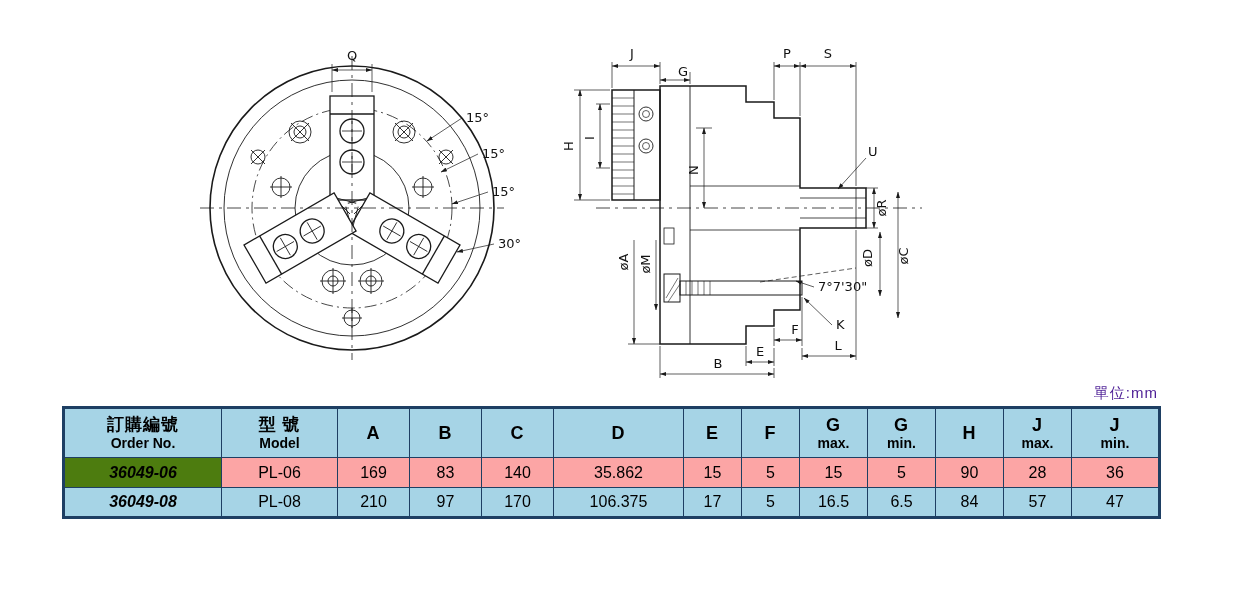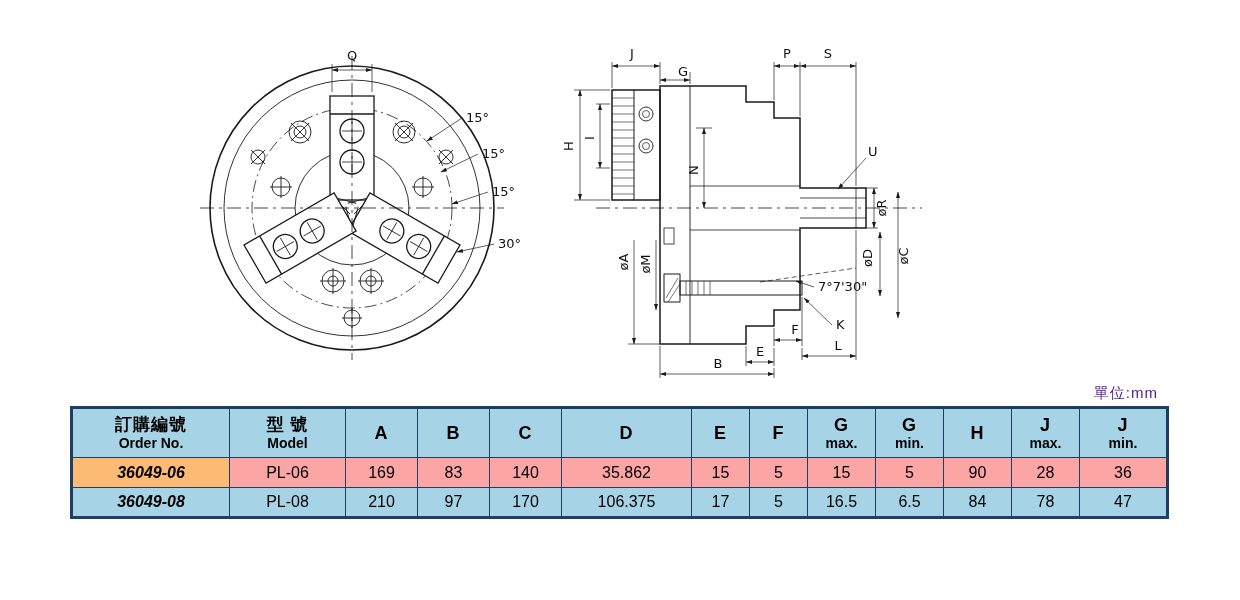--- a/index.html
+++ b/index.html
@@ -14,36 +14,36 @@
   .drawings { position:absolute; top:0; left:0; }
 
   .dlbl { font-family:"DejaVu Sans","Liberation Sans",sans-serif; font-size:13px; fill:#111; stroke:none; }
 
   .unit-label {
     position:absolute; top:384px; right:82px;
     font-size:15px; color:#4c1d95; letter-spacing:1px;
   }
 
   .spec-table {
-    position:absolute; top:406px; left:70px;
+    position:absolute; top:406px; left:62px;
     width:1096px; border-collapse:collapse; table-layout:fixed;
     border:3px solid #1e3f63;
   }
   .spec-table th, .spec-table td {
     border:1px solid #1e3f63; text-align:center; vertical-align:middle;
     overflow:hidden; white-space:nowrap;
   }
   .spec-table th { height:50px; background:#a6d4e6; font-weight:bold; }
   .spec-table td { height:30px; font-size:16px; background:#fca5a5; }
   .thw { display:flex; flex-direction:column; align-items:center; justify-content:center; height:100%; line-height:1.15; }
   .h1 { font-size:17px; letter-spacing:1px; }
   .h2 { font-size:14px; }
   .h1.letter { font-size:18px; }
   tr.alt td { background:#a6d4e6; }
-  td.order { background:#fdba74; font-weight:bold; font-style:italic; font-size:16px; }
+  td.order { background:#4d7c0f; font-weight:bold; font-style:italic; font-size:16px; }
 </style>
 </head>
 <body>
 
 <div class="page">
 
   <svg class="drawings" width="1240" height="400" viewBox="0 0 1240 400">
     <defs>
       <marker id="arr" viewBox="0 0 10 10" refX="9.5" refY="5" markerWidth="9" markerHeight="9" orient="auto-start-reverse">
         <path d="M0,1.8 L10,5 L0,8.2 Z" fill="#1a1a1a"></path>
@@ -396,18 +396,18 @@
         <td>PL-08</td>
         <td>210</td>
         <td>97</td>
         <td>170</td>
         <td>106.375</td>
         <td>17</td>
         <td>5</td>
         <td>16.5</td>
         <td>6.5</td>
         <td>84</td>
-        <td>78</td>
+        <td>57</td>
         <td>47</td>
       </tr>
     </tbody>
   </table>
 </div>
 
 </body></html>

